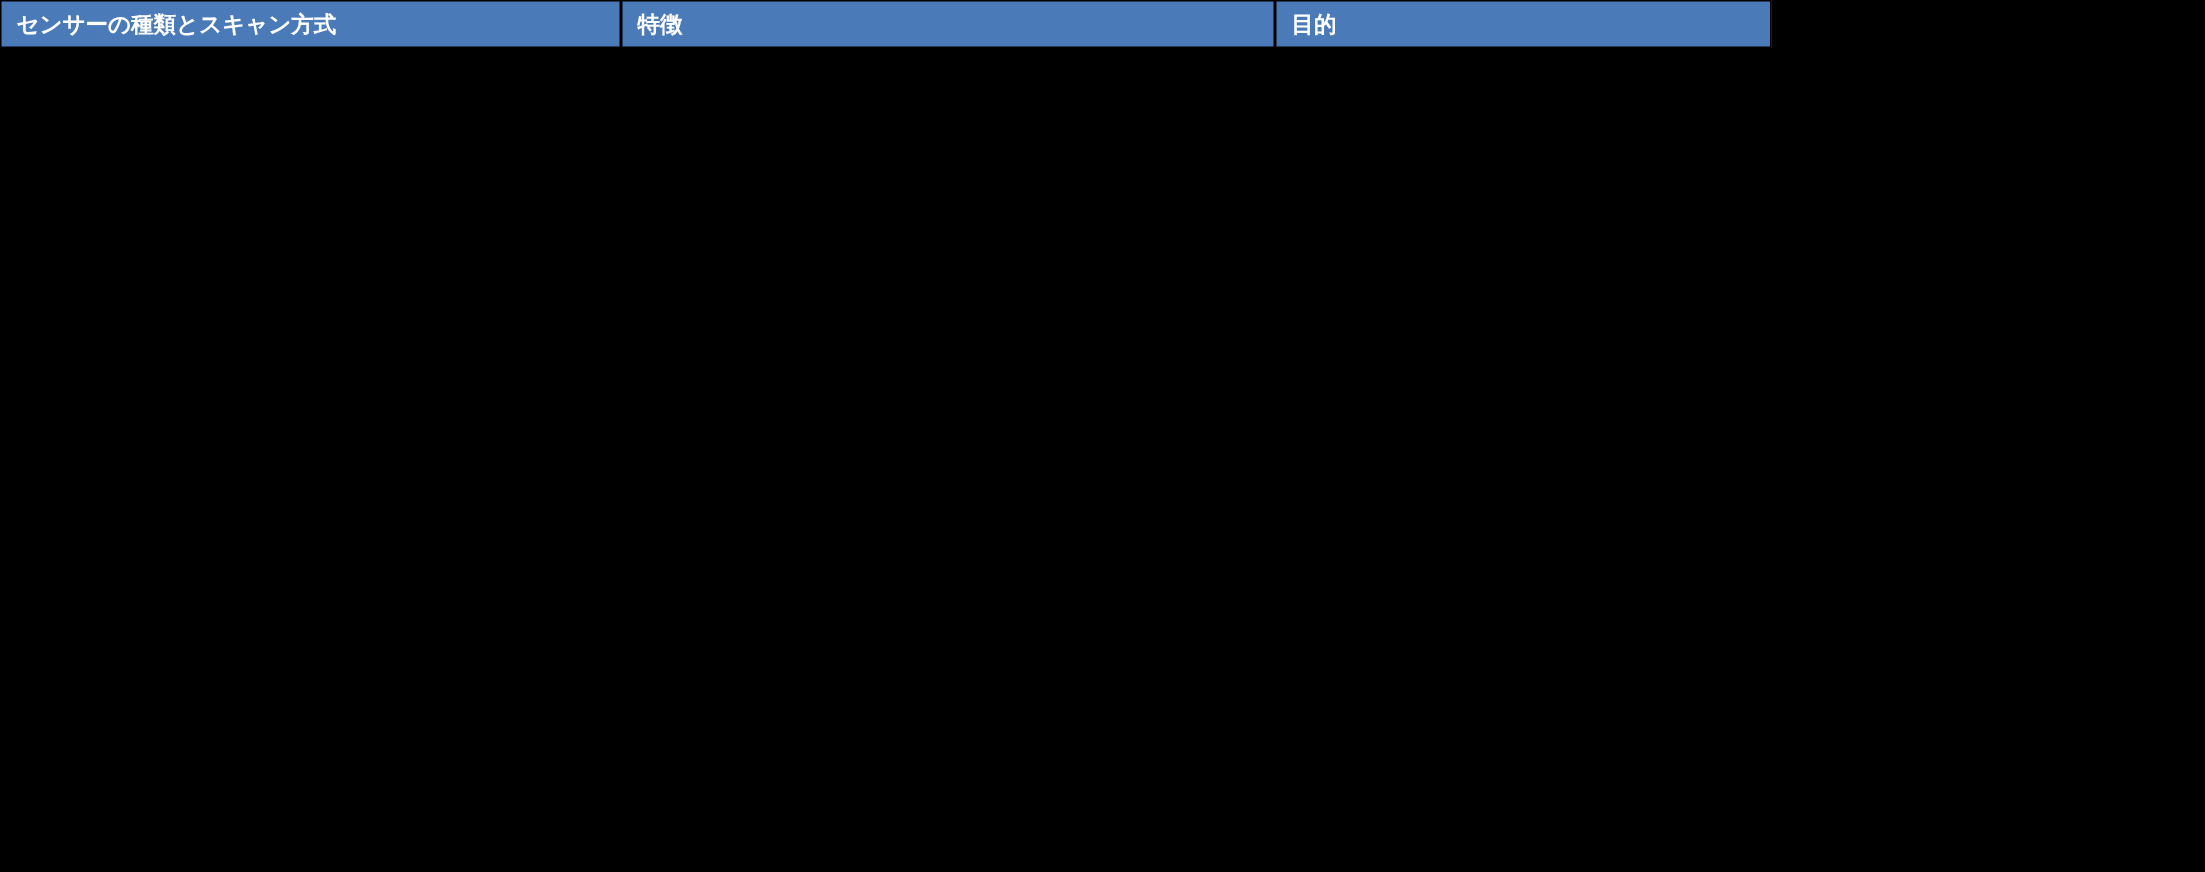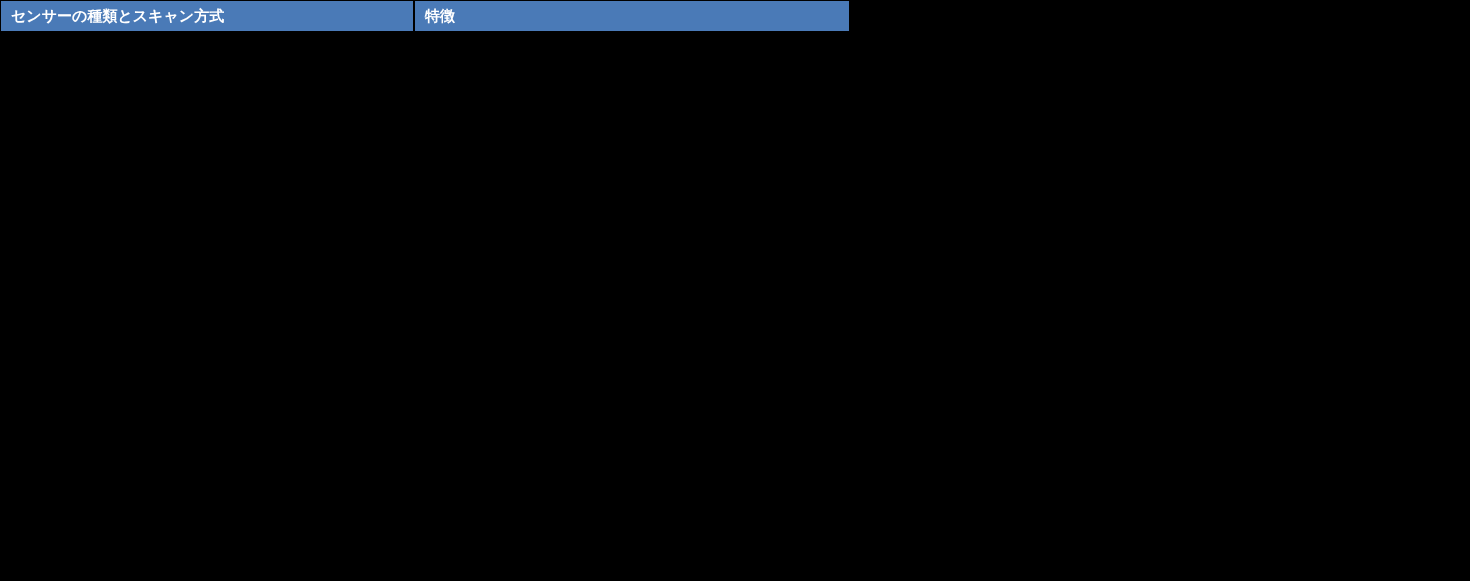--- a/index.html
+++ b/index.html
@@ -43,15 +43,16 @@
       background: #000000;
     }
   </style>
 </head>
 <body>
 
 <div class="table-wrap">
   <div class="header-row">
     <div class="header-cell col1">センサーの種類とスキャン方式</div>
     <div class="header-cell col2">特徴</div>
+    <div class="header-cell col3">目的</div>
   </div>
   <div class="body-area"></div>
 </div>
 
 </body></html>

